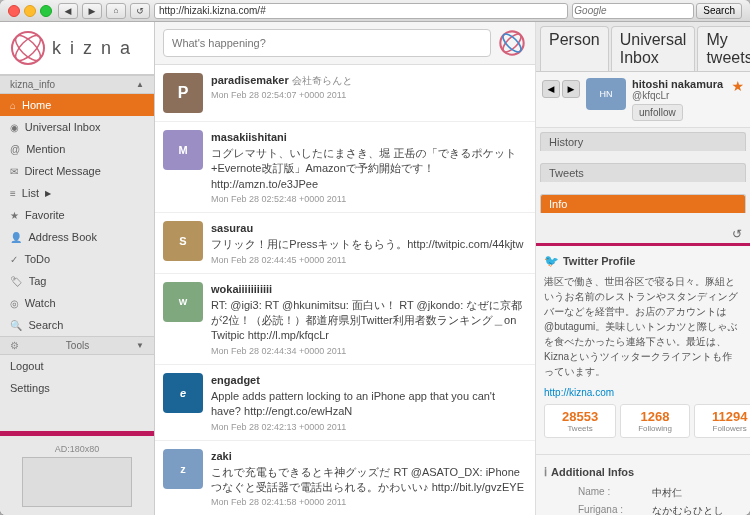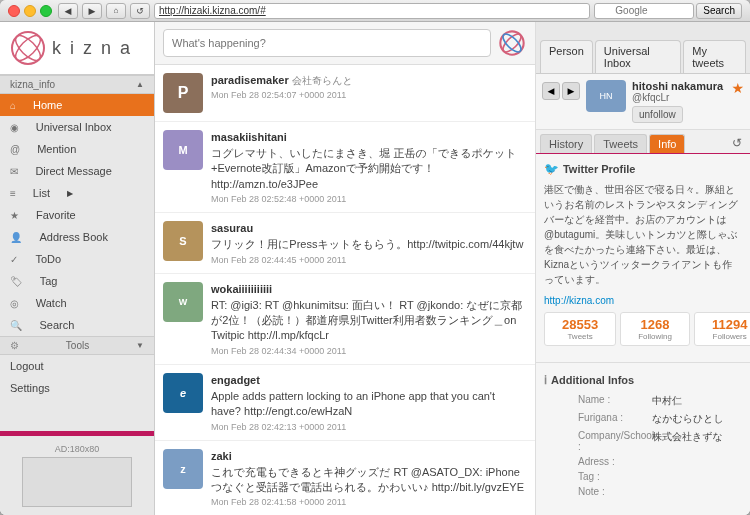--- a/index.html
+++ b/index.html
@@ -8,33 +8,33 @@
     
     .browser-window { width: 750px; height: 515px; background: #e8e8e8; border-radius: 6px; overflow: hidden; box-shadow: 0 2px 10px rgba(0,0,0,0.4); display: flex; flex-direction: column; }
     .title-bar { background: linear-gradient(to bottom, #f0f0f0, #d8d8d8); height: 22px; display: flex; align-items: center; padding: 0 8px; gap: 6px; border-bottom: 1px solid #b0b0b0; }
     .traffic-lights { display: flex; gap: 4px; }
     .tl { width: 12px; height: 12px; border-radius: 50%; }
     .tl-close { background: #ff5f57; border: 1px solid #e0443e; }
     .tl-min { background: #ffbd2e; border: 1px solid #dea123; }
     .tl-max { background: #28c940; border: 1px solid #1aab29; }
     .url-bar-area { flex: 1; display: flex; align-items: center; gap: 4px; }
     .nav-btn { background: linear-gradient(to bottom, #f5f5f5, #e0e0e0); border: 1px solid #b0b0b0; border-radius: 3px; width: 20px; height: 16px; font-size: 9px; cursor: pointer; display: flex; align-items: center; justify-content: center; color: #444; }
-    .url-bar { flex: 1; height: 16px; background: white; border: 1px solid #b0b0b0; border-radius: 3px; font-size: 10px; padding: 0 4px; color: #333; display: flex; align-items: center; text-decoration: underline; }
+    .url-bar { flex: 1; height: 16px; background: white; border: 1px solid #b0b0b0; border-radius: 3px; font-size: 10px; padding: 0 4px; color: #333; display: flex; align-items: center; }
     .search-bar-top { display: flex; align-items: center; gap: 2px; }
-    .search-input-top { height: 16px; width: 100px; border: 1px solid #b0b0b0; border-radius: 3px; font-size: 10px; padding: 0 20px; }
+    .search-input-top { height: 16px; width: 122px; border: 1px solid #b0b0b0; border-radius: 3px; font-size: 10px; padding: 0 1px; font-style: italic; }
     .search-btn-top { height: 16px; background: linear-gradient(to bottom, #f5f5f5, #ddd); border: 1px solid #b0b0b0; border-radius: 3px; font-size: 10px; padding: 0 6px; cursor: pointer; }
 
     
     .app-area { flex: 1; display: flex; background: #f0f0f0; overflow: hidden; }
 
     
     .sidebar { width: 155px; background: #e8e8e8; border-right: 1px solid #ccc; display: flex; flex-direction: column; overflow: hidden; }
     .sidebar-logo { padding: 8px 10px; display: flex; align-items: center; gap: 6px; border-bottom: 1px solid #ccc; background: white; }
     .logo-text { font-size: 18px; color: #555; font-weight: 300; letter-spacing: 2px; }
-    .sidebar-item { padding: 5px 10px; cursor: pointer; display: flex; align-items: center; gap: 17px; color: #444; font-size: 11px; }
+    .sidebar-item { padding: 5px 10px; cursor: pointer; display: flex; align-items: center; gap: 6px; color: #444; font-size: 11px; }
     .sidebar-item.active { background: #e8711c; color: white; }
     .sidebar-item.section-header { color: #666; font-size: 10px; padding: 3px 10px; background: #e0e0e0; border-top: 1px solid #ccc; border-bottom: 1px solid #ccc; cursor: default; display: flex; justify-content: space-between; align-items: center; }
     .sidebar-item .icon { font-size: 10px; opacity: 0.7; }
     .sidebar-arrow { font-size: 8px; }
     .sidebar-ad { padding: 8px; margin-top: auto; text-align: center; font-size: 9px; color: #888; border-top: 5px solid #be185d; }
     .ad-placeholder { width: 110px; height: 50px; background: #ddd; border: 1px solid #bbb; margin: 0 auto; display: flex; align-items: center; justify-content: center; font-size: 9px; color: #888; }
 
     
     .main-content { flex: 1; display: flex; flex-direction: column; overflow: hidden; }
     .tweet-input-area { padding: 6px 8px; background: #f5f5f5; border-bottom: 1px solid #ddd; display: flex; align-items: center; gap: 6px; }
@@ -44,31 +44,31 @@
     .tweet-avatar { width: 40px; height: 40px; border-radius: 4px; background: #ddd; flex-shrink: 0; overflow: hidden; display: flex; align-items: center; justify-content: center; font-size: 8px; color: #888; }
     .tweet-body { flex: 1; }
     .tweet-name { font-weight: bold; font-size: 11px; color: #333; }
     .tweet-subname { color: #888; font-size: 10px; }
     .tweet-text { font-size: 11px; color: #444; margin-top: 2px; line-height: 1.4; }
     .tweet-time { font-size: 9px; color: #999; margin-top: 2px; }
 
     
     .right-panel { width: 215px; background: #f5f5f5; border-left: 1px solid #ddd; display: flex; flex-direction: column; overflow: hidden; }
     .right-tabs { display: flex; padding: 4px 4px 0; gap: 2px; background: #e8e8e8; border-bottom: 1px solid #ccc; }
-    .right-tab { padding: 4px 8px; font-size: 11px; cursor: pointer; border-radius: 4px 4px 0 0; background: #ddd; color: #555; border: 1px solid #ccc; border-bottom: none; margin-top: 14px; }
+    .right-tab { padding: 4px 8px; font-size: 16px; cursor: pointer; border-radius: 4px 4px 0 0; background: #ddd; color: #555; border: 1px solid #ccc; border-bottom: none; }
     .right-tab.light-active { background: #f0f0f0; color: #333; }
     .right-panel-content { flex: 1; overflow-y: auto; padding: 0; }
     .user-profile-mini { padding: 6px; display: flex; align-items: flex-start; gap: 6px; border-bottom: 1px solid #ddd; }
     .profile-nav-btn { width: 18px; height: 18px; background: #ddd; border: 1px solid #bbb; border-radius: 3px; display: flex; align-items: center; justify-content: center; font-size: 9px; cursor: pointer; }
     .mini-avatar { width: 40px; height: 32px; border-radius: 4px; background: #ccc; flex-shrink: 0; overflow: hidden; display: flex; align-items: center; justify-content: center; color: #888; font-size: 8px; }
     .user-info { flex: 1; }
     .user-name-right { font-size: 11px; font-weight: bold; color: #333; }
     .user-handle-right { font-size: 10px; color: #666; }
     .unfollow-btn { background: #e8e8e8; border: 1px solid #ccc; border-radius: 3px; padding: 2px 6px; font-size: 10px; cursor: pointer; color: #555; margin-top: 3px; display: inline-block; }
-    .right-info-tabs { display: flex; padding: 4px 4px 0; gap: 2px; border-bottom: 1px solid #be185d; background: #f0f0f0; }
+    .right-info-tabs { display: flex; padding: 4px 4px 0; gap: 12px; border-bottom: 3px solid #be185d; background: #f0f0f0; flex-direction: column; }
     .info-tab { padding: 3px 8px; font-size: 11px; cursor: pointer; border-radius: 3px 3px 0 0; background: #ddd; color: #555; border: 1px solid #ccc; border-bottom: none; }
     .info-tab.active { background: #e8711c; color: white; }
     .info-section { padding: 8px; }
     .info-section-title { font-size: 11px; font-weight: bold; color: #444; margin-bottom: 6px; display: flex; align-items: center; gap: 4px; }
     .bio-text { font-size: 10px; color: #555; line-height: 1.5; margin-bottom: 8px; }
     .stats-row { display: flex; gap: 4px; margin-bottom: 8px; }
     .stat-box { flex: 1; background: white; border: 1px solid #ddd; border-radius: 3px; padding: 4px 17px; text-align: center; }
     .stat-num { font-size: 13px; font-weight: bold; color: #e8711c; }
     .stat-label { font-size: 8px; color: #888; }
     .additional-info { border-top: 1px solid #ddd; padding: 8px; }

